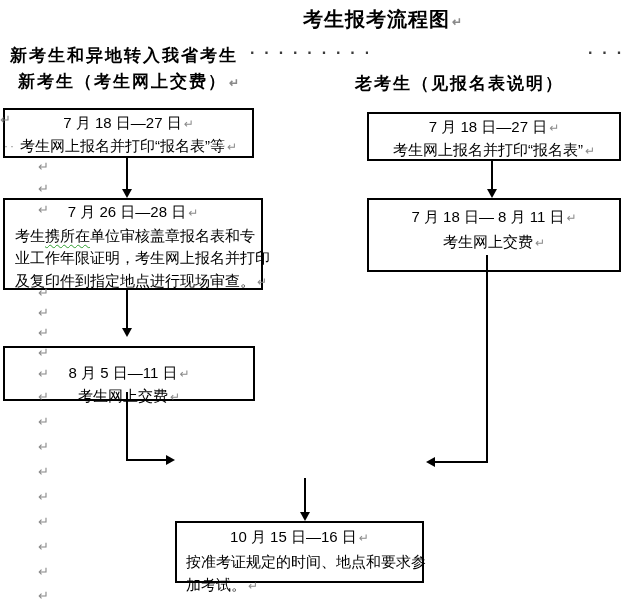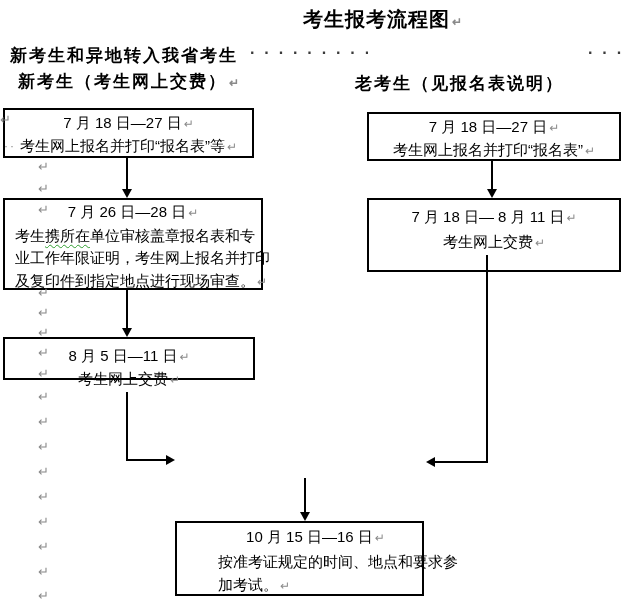--- a/index.html
+++ b/index.html
@@ -90,37 +90,37 @@
   </div>
   <div class="abs artifact" style="left:4px;top:139px;">··</div>
 
   <div class="box" style="left:3px;top:198px;width:260px;height:92px;padding-top:1px;line-height:22.5px;">
     <div class="bline center"><span>7 月 26 日—28 日</span><span class="pc">↵</span></div>
     <div class="bline bodyline"><span>考生</span><span class="squiggle">携所在</span><span>单位审核盖章报名表和专</span></div>
     <div class="bline bodyline">业工作年限证明，考生网上报名并打印</div>
     <div class="bline bodyline"><span>及复印件到指定地点进行现场审查。</span><span class="pc">↵</span></div>
   </div>
 
-  <div class="box" style="left:3px;top:337px;width:252px;height:43px;padding-top:6px;">
+  <div class="box" style="left:3px;top:346px;width:252px;height:55px;padding-top:14px;">
     <div class="bline center"><span>8 月 5 日—11 日</span><span class="pc">↵</span></div>
     <div class="bline center"><span>考生网上交费</span><span class="pc">↵</span></div>
   </div>
 
   <div class="box" style="left:367px;top:112px;width:254px;height:49px;padding-top:2px;">
     <div class="bline center"><span>7 月 18 日—27 日</span><span class="pc">↵</span></div>
     <div class="bline center"><span>考生网上报名并打印“报名表”</span><span class="pc">↵</span></div>
   </div>
 
   <div class="box" style="left:367px;top:198px;width:254px;height:74px;padding-top:5px;line-height:23px;">
     <div class="bline center"><span>7 月 18 日— 8 月 11 日</span><span class="pc">↵</span></div>
     <div class="bline center"><span>考生网上交费</span><span class="pc">↵</span></div>
   </div>
 
 
-  <div class="box" style="left:175px;top:521px;width:249px;height:75px;padding-top:2px;line-height:23px;padding-left:32px;">
+  <div class="box" style="left:175px;top:521px;width:249px;height:62px;padding-top:2px;line-height:23px;">
     <div class="bline center"><span>10 月 15 日—16 日</span><span class="pc">↵</span></div>
     <div class="bline bodyline" style="padding-left:9px;">按准考证规定的时间、地点和要求参</div>
     <div class="bline bodyline" style="padding-left:9px;"><span>加考试。</span><span class="pc">↵</span></div>
   </div>
 
   <div class="vline" style="left:126px;top:158px;width:2px;height:31px;"></div>
   <div class="head down" style="left:122px;top:189px;"></div>
 
   <div class="vline" style="left:126px;top:290px;width:2px;height:38px;"></div>
   <div class="head down" style="left:122px;top:328px;"></div>

